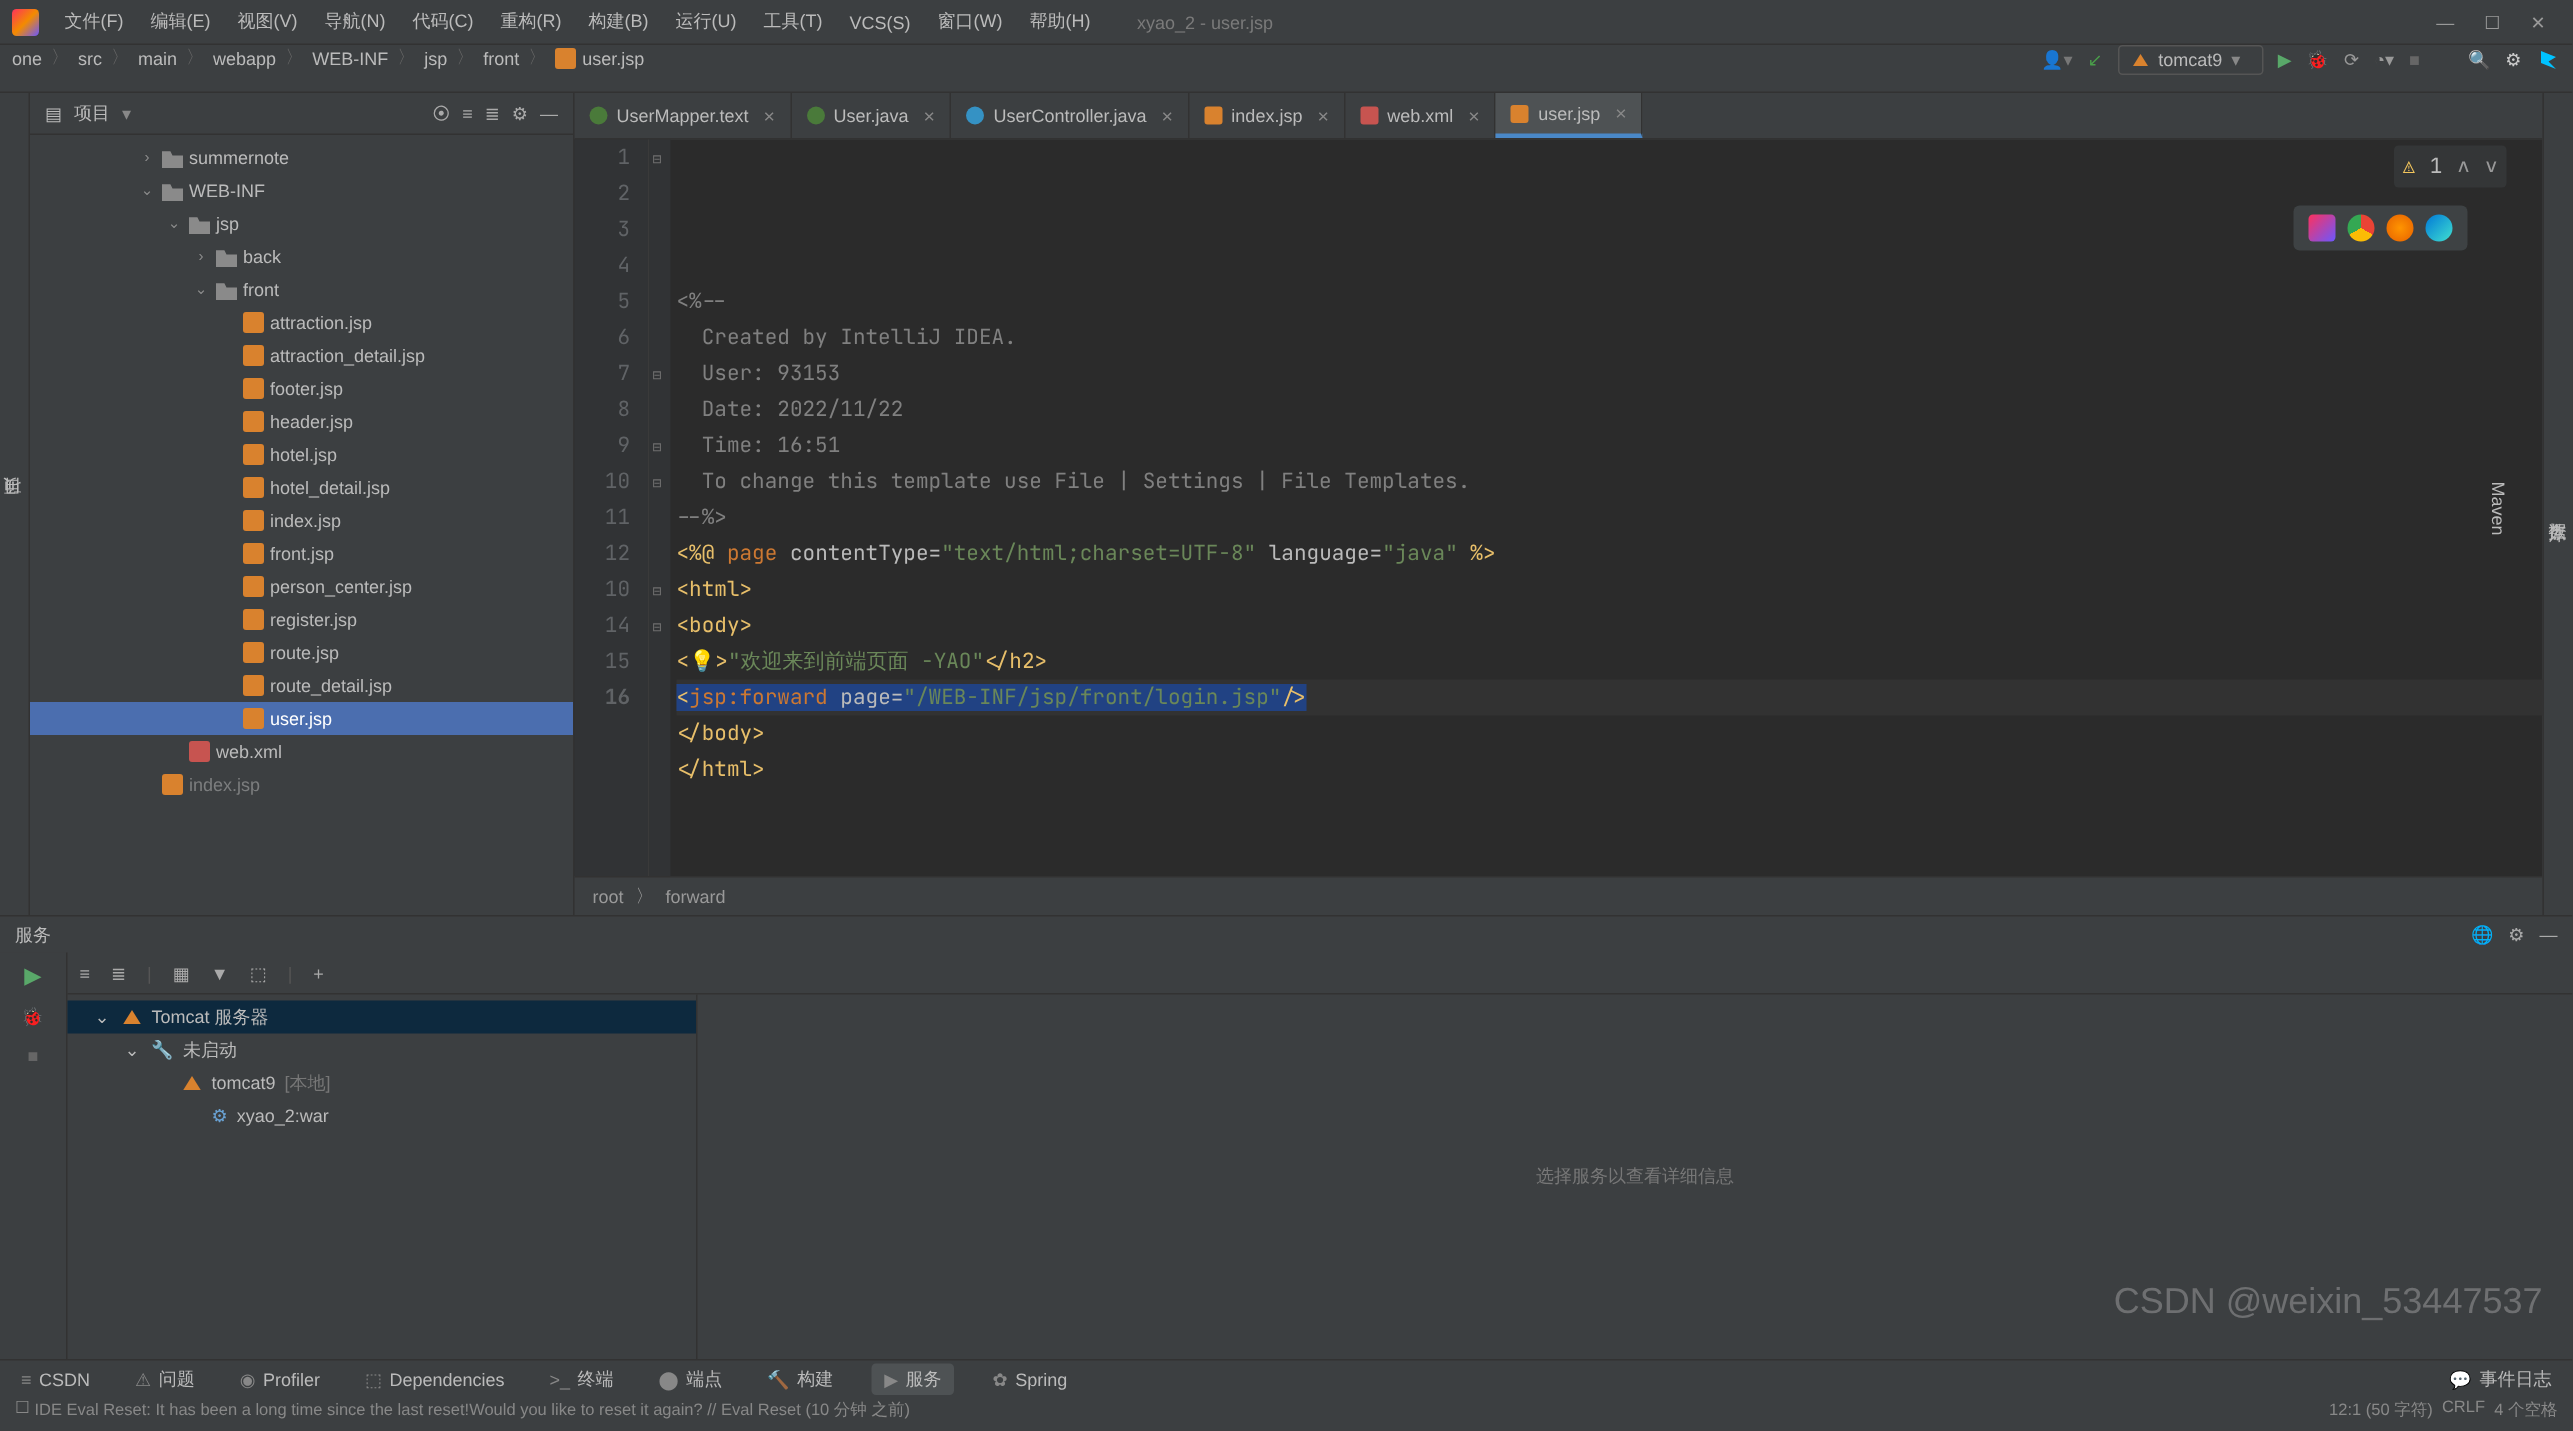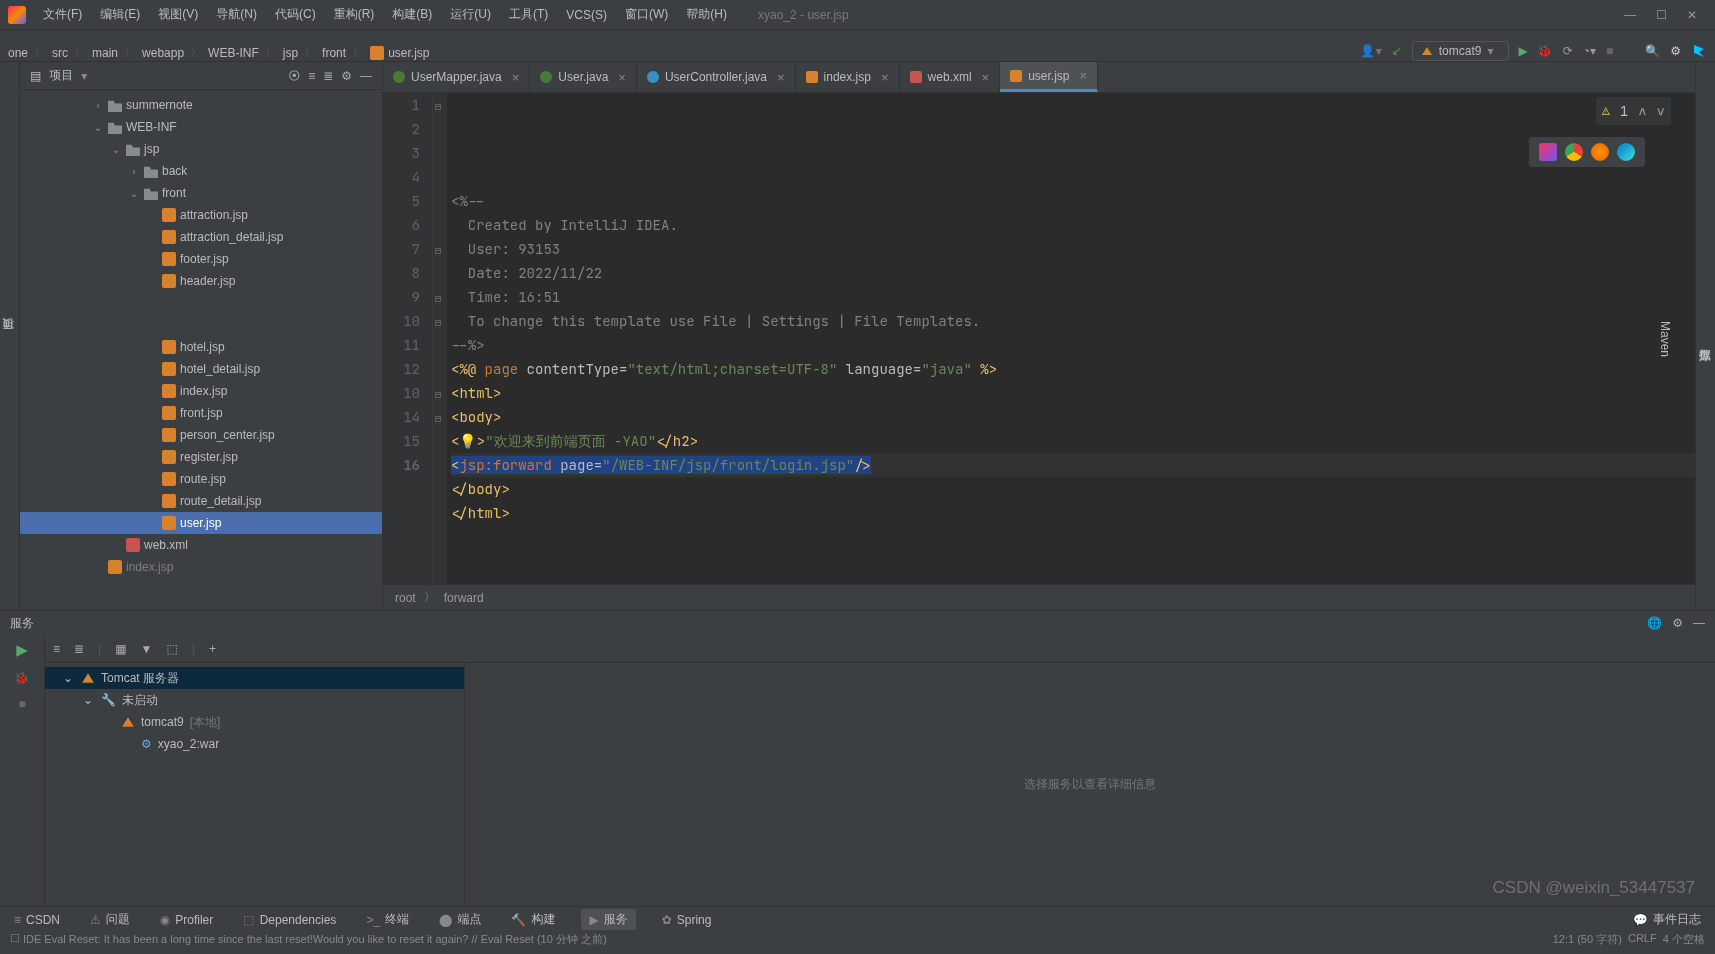--- a/index.html
+++ b/index.html
@@ -24,21 +24,21 @@
   gap: 4px;
 }
 .menubar .logo { width: 18px; height: 18px; background: linear-gradient(135deg,#fe315d,#f38b00,#6b57ff); border-radius:3px; margin-right: 6px;}
 .menubar .mitem { padding: 3px 7px; cursor: pointer; }
 .menubar .title { margin-left: 20px; color:#7a7a7a; }
 .winctl { margin-left:auto; display:flex; gap:20px; padding-right:10px; color:#999;}
 .navbar {
   height: 32px;
   background: #3c3f41;
   display: flex;
-  align-items: flex-end;
+  align-items: flex-start;
   padding: 0 8px;
   border-bottom: 1px solid #323232;
 }
 .breadcrumb { display: flex; align-items: center; gap: 4px; }
 .breadcrumb .sep { color:#666; margin:0 2px;}
 .navbar .right { margin-left:auto; display:flex; align-items:center; gap:10px;}
 .runcfg { border:1px solid #555; border-radius:3px; padding:2px 14px 2px 8px; display:flex; align-items:center; gap:6px;}
 .tomicon { width:12px;height:12px;display:inline-block;}
 .main { flex:1; display:flex; min-height:0; }
 .leftstrip { width:20px; background:#3c3f41; border-right:1px solid #323232; display:flex; flex-direction:column; align-items:center; padding-top:6px; gap:20px; writing-mode:vertical-rl;}
@@ -89,21 +89,21 @@
 .svctree { width:420px; border-right:1px solid #323232; padding:4px 0;}
 .svctoolbar { height:28px; display:flex; align-items:center; padding:0 8px; gap:14px; border-bottom:1px solid #323232;}
 .svcnode { display:flex; align-items:center; height:22px; gap:6px; padding-left:10px; cursor:pointer;}
 .svcnode.selroot { background:#0d293e; }
 .svcdetail { flex:1; display:flex; align-items:center; justify-content:center; color:#777;}
 .bottombar { height:26px; background:#3c3f41; border-top:1px solid #323232; display:flex; align-items:center; padding:0 10px; gap:22px;}
 .bitem { display:flex; align-items:center; gap:5px; cursor:pointer; padding:2px 4px;}
 .bitem.active { background:#4e5254; border-radius:3px; padding:2px 8px;}
 .status { height:22px; background:#3c3f41; display:flex; align-items:flex-start; padding:0 10px; color:#888; font-size:11px; overflow:hidden;}
 .status .sp { flex:1; }
-.watermark { position:absolute; right:20px; bottom:56px; color:#b8b8b866; font-size:17px; pointer-events:none;}
+.watermark { position:absolute; right:20px; bottom:72px; color:#b8b8b866; font-size:24px; pointer-events:none;}
 .foldm { color:#6e6e6e; font-size:10px; display:inline-block; width:10px; text-align:center;}
 svg { display:block; }
 .warn-tri { color:#f2c55c; font-size:13px;}
 </style>
 </head>
 <body>
 
 <div class="menubar">
   <span class="logo"></span>
   <span class="mitem">文件(F)</span>
@@ -230,21 +230,21 @@
         <div class="tnode" style="padding-left: 126px;">
           <span class="arrow"></span>
           <span class="jsp-icon"></span>
           <span>footer.jsp</span>
         </div>
         <div class="tnode" style="padding-left: 126px;">
           <span class="arrow"></span>
           <span class="jsp-icon"></span>
           <span>header.jsp</span>
         </div>
-        <div class="tnode" style="padding-left: 126px; margin-top: 44px;">
+        <div class="tnode" style="padding-left: 126px;">
           <span class="arrow"></span>
           <span class="jsp-icon"></span>
           <span>hotel.jsp</span>
         </div>
         <div class="tnode" style="padding-left: 126px;">
           <span class="arrow"></span>
           <span class="jsp-icon"></span>
           <span>hotel_detail.jsp</span>
         </div>
         <div class="tnode" style="padding-left: 126px;">
@@ -292,21 +292,21 @@
           <span class="jsp-icon"></span>
           <span style="opacity: 0.5;">index.jsp</span>
         </div>
       </div>
   </div>
 
   <div class="editorcol">
     <div class="tabs" id="etabs">
         <div class="tab">
           <span class="java-icon java-c"></span>
-          <span>UserMapper.java</span>
+          <span>UserMapper.text</span>
           <span class="x">×</span>
         </div>
         <div class="tab">
           <span class="java-icon java-c"></span>
           <span>User.java</span>
           <span class="x">×</span>
         </div>
         <div class="tab">
           <span class="java-icon java-ctl"></span>
           <span>UserController.java</span>

